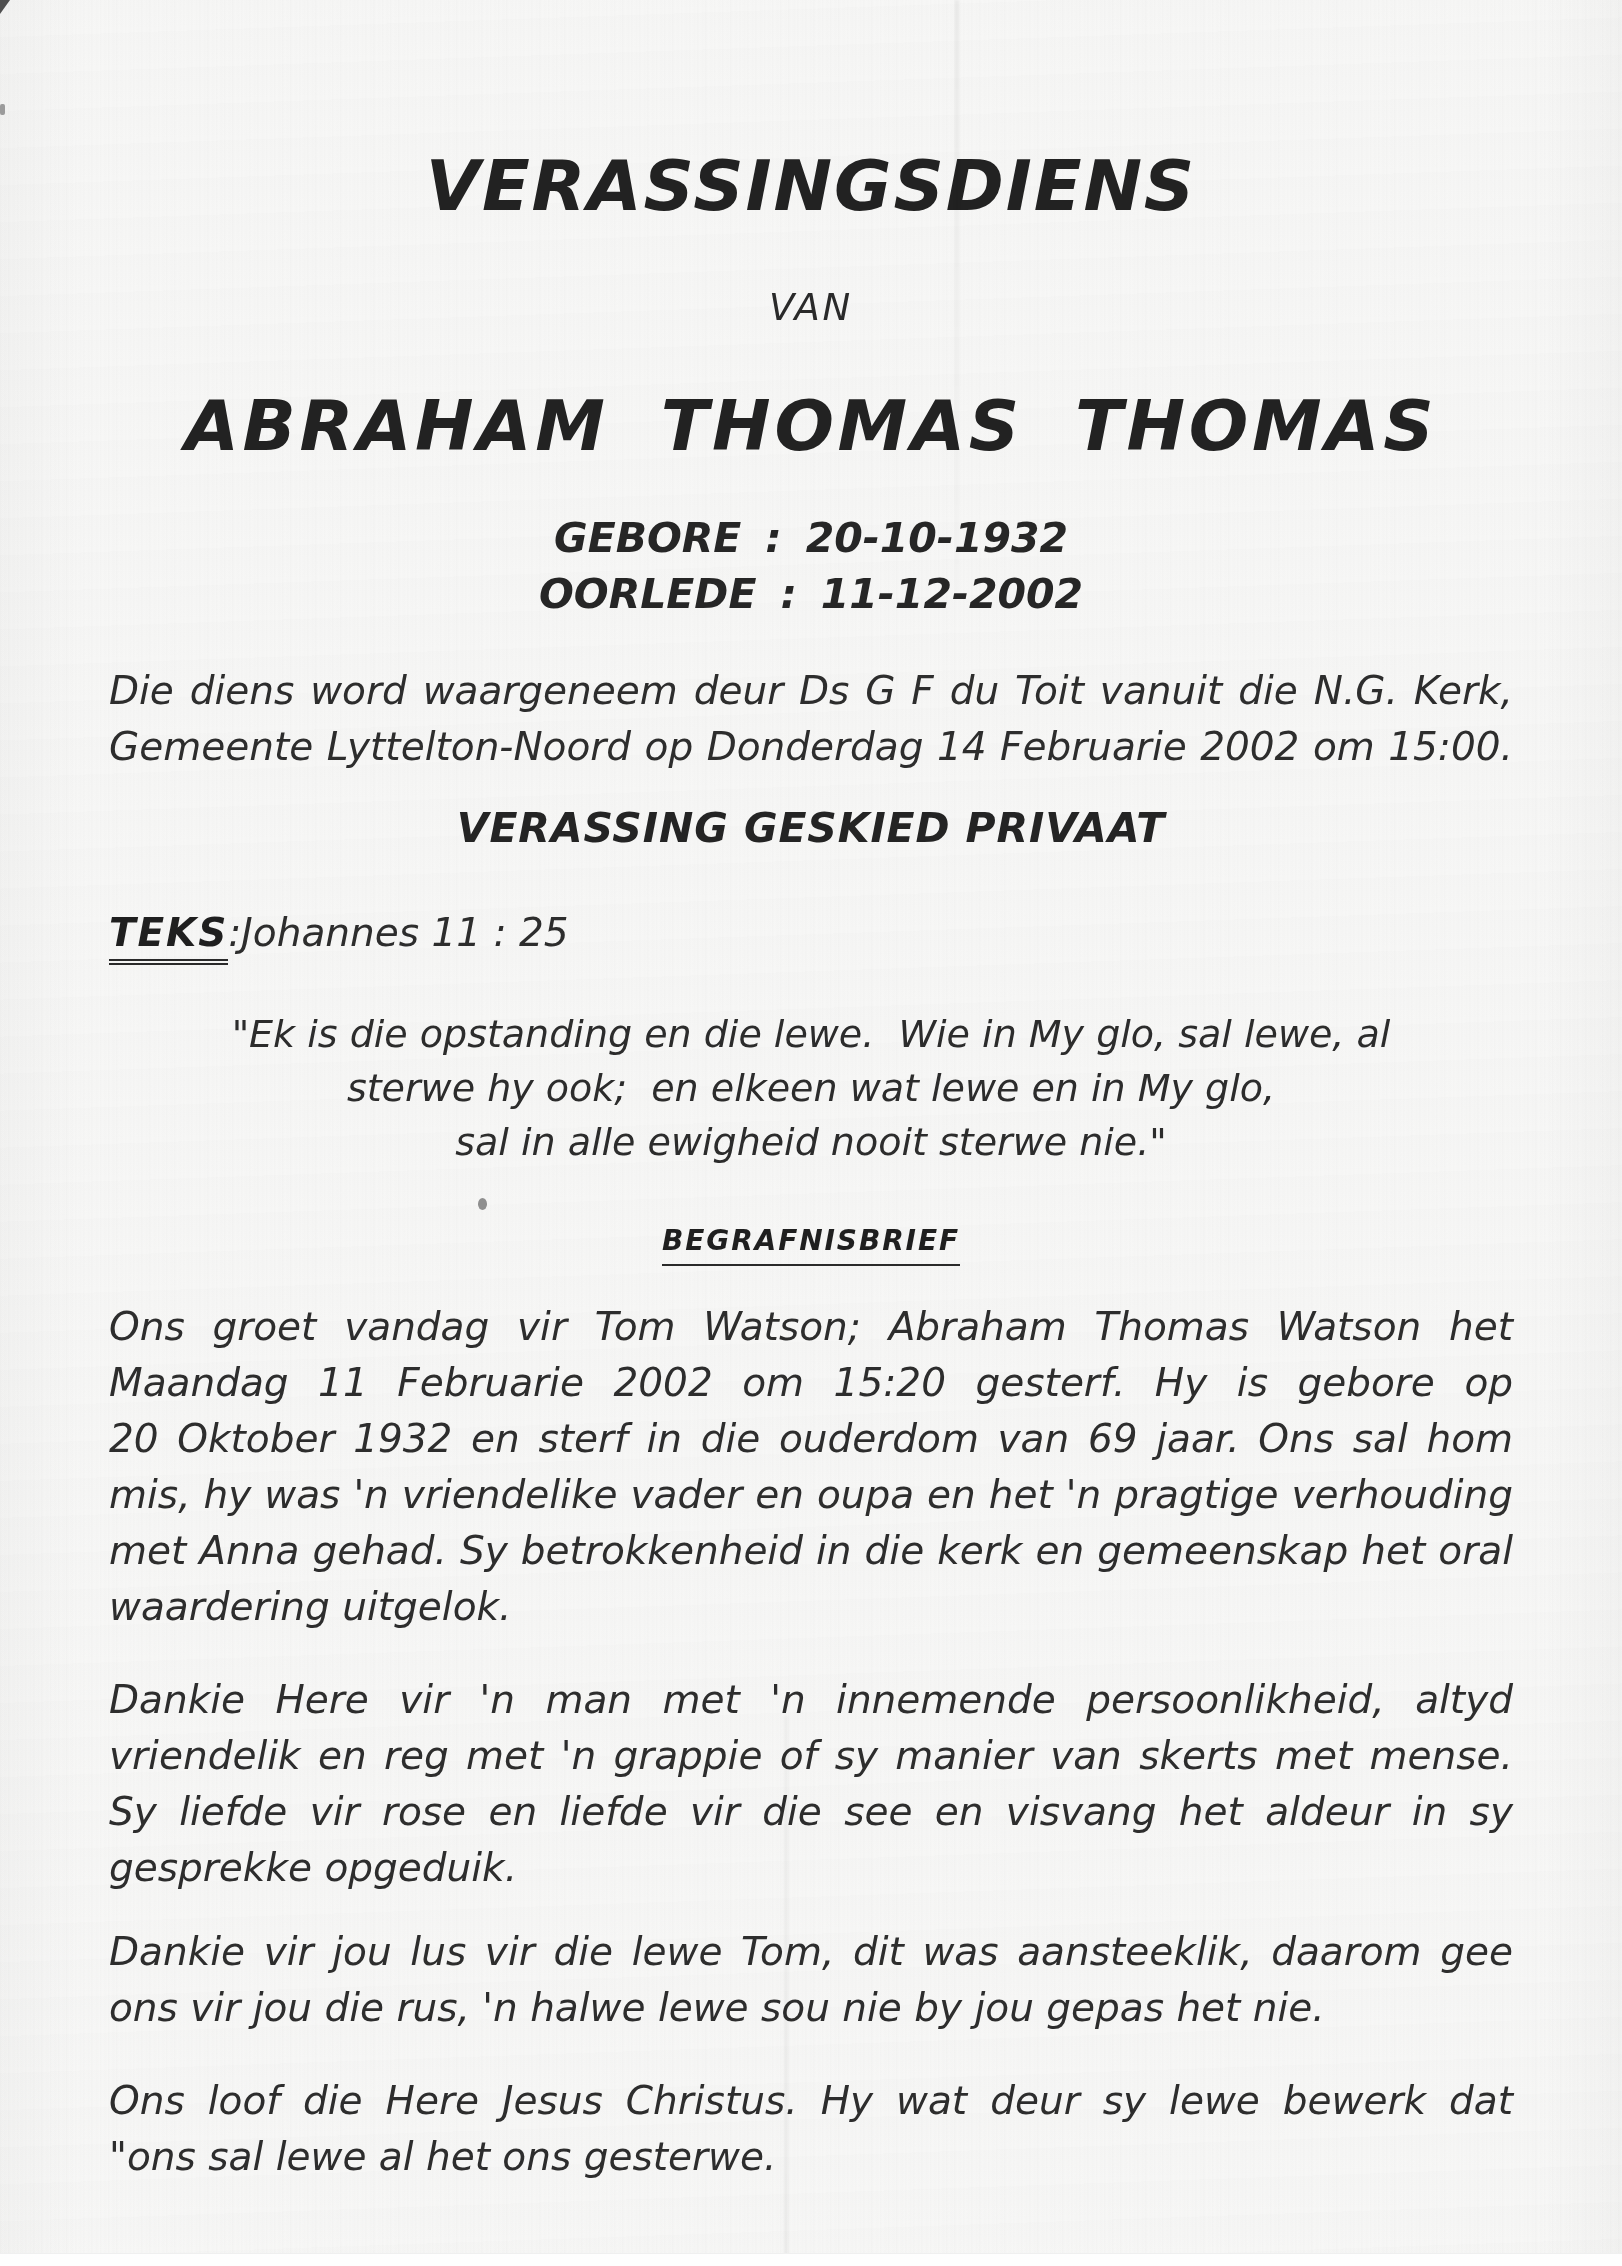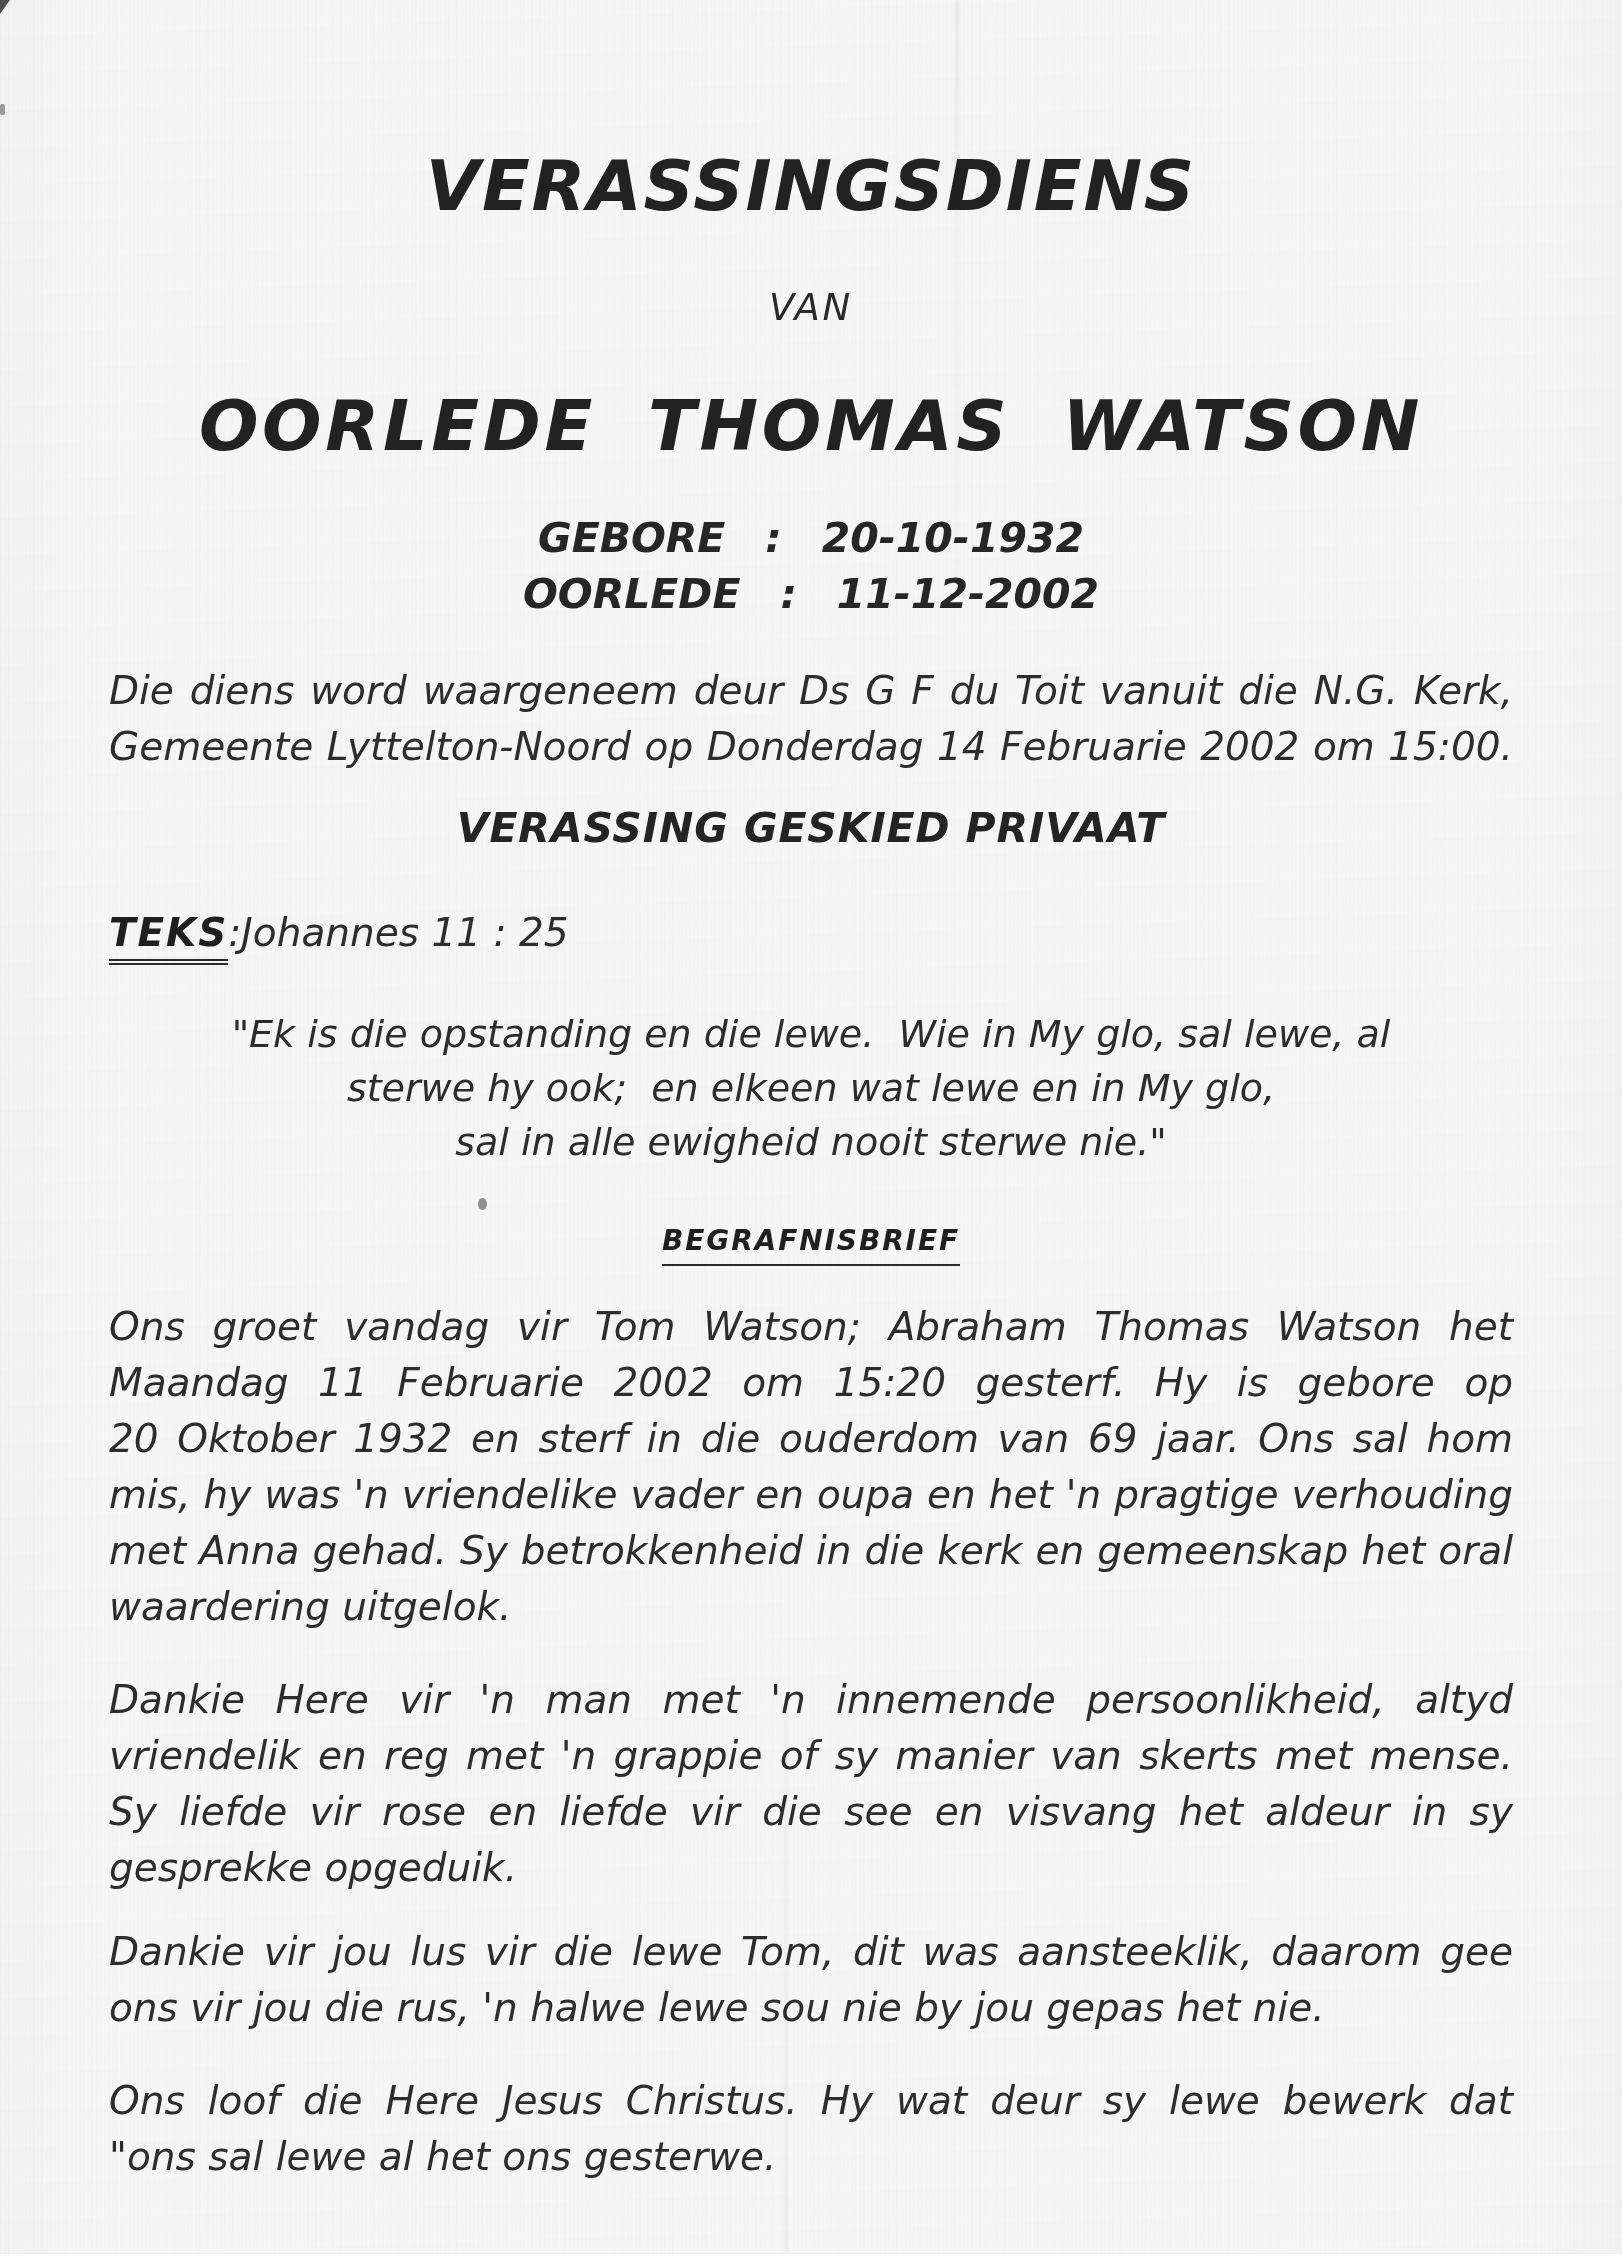--- a/index.html
+++ b/index.html
@@ -29,21 +29,21 @@
     margin-top:56px;
     font-size:37px;line-height:45px;color:#2a2a2a;
     letter-spacing:2.8px;
   }
   .name{
     margin-top:56px;
     font-size:70px;font-weight:700;line-height:80px;
     letter-spacing:3.7px;word-spacing:24px;color:#222;
   }
   .dates{
-    display:flex;justify-content:center;gap:40px;
+    display:flex;justify-content:center;gap:24px;
     font-size:41px;font-weight:600;line-height:52px;color:#262626;
   }
   .dates.born{margin-top:46px;}
   .dates.died{margin-top:3.7px;}
   .service{
     margin-top:43px;
   }
   .service .line{font-size:39px;line-height:58px;}
   .notice{
     margin-top:28px;
@@ -119,21 +119,21 @@
   <div class="scan-corner"></div>
   <div class="scan-speck-left"></div>
   <div class="scan-crease-top"></div>
   <div class="scan-crease-bottom"></div>
   <div class="scan-speck-mid"></div>
 
   <div class="title center">VERASSINGSDIENS</div>
 
   <div class="van center">VAN</div>
 
-  <div class="name center">OORLEDE THOMAS WATSON</div>
+  <div class="name center">ABRAHAM THOMAS THOMAS</div>
 
   <div class="dates born">
     <span>GEBORE</span>
     <span>:</span>
     <span>20-10-1932</span>
   </div>
 
   <div class="dates died">
     <span>OORLEDE</span>
     <span>:</span>

